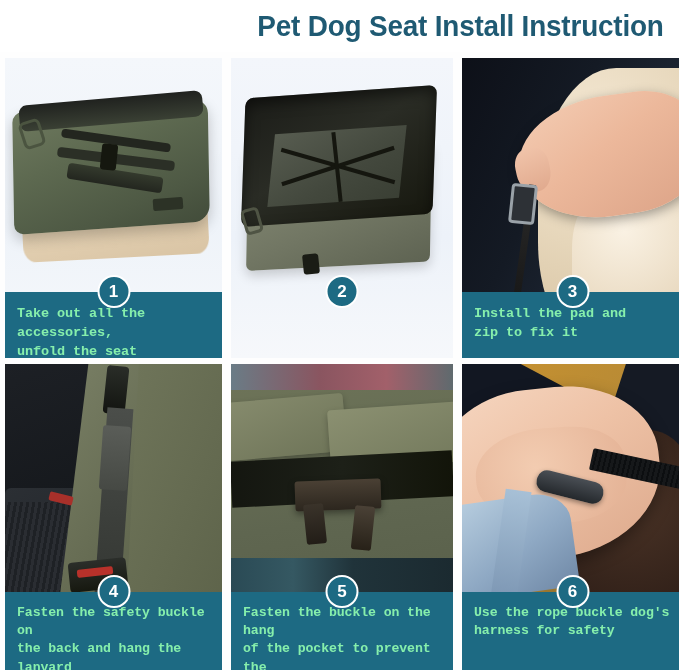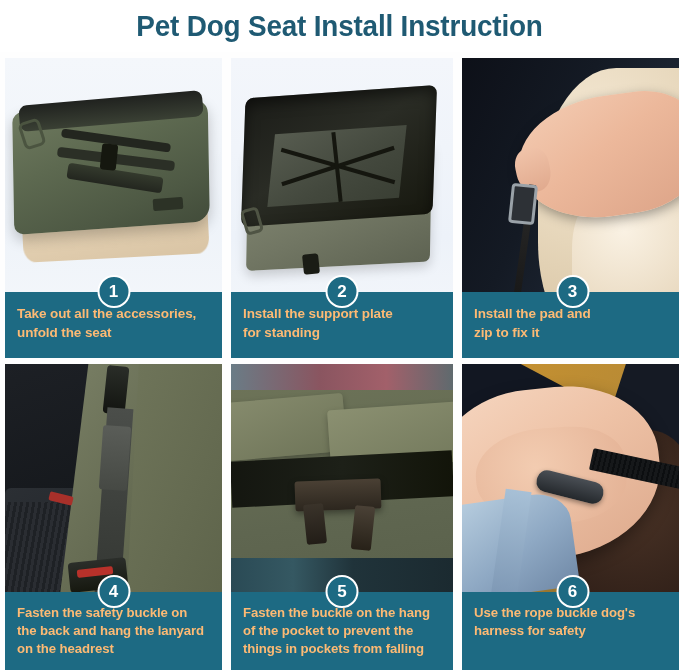--- a/index.html
+++ b/index.html
@@ -7,21 +7,21 @@
     width:679px;height:670px;
     background:#ffffff;
     font-family:"Liberation Sans",sans-serif;
     overflow:hidden;
   }
   .sheet{position:relative;width:679px;height:670px;background:#fefefe;}
 
   
   .title-bar{
     height:52px;
-    display:flex;align-items:center;justify-content:center;
+    display:flex;align-items:center;justify-content:flex-end;
     background:#ffffff;
   }
   .title{
     font-size:30px;
     font-weight:bold;
     letter-spacing:-0.2px;
     color:#1f5a73;
     font-family:"Liberation Sans",sans-serif;
     transform:scaleX(0.93);
     white-space:nowrap;
@@ -60,22 +60,23 @@
     padding:12px 10px 12px 12px;
     z-index:6;
   }
   .row1 .caption{height:66px;}
   .row2 .caption{height:78px;}
   .caption-text{
     font-size:13.5px;
     font-weight:bold;
     line-height:1.42;
     letter-spacing:-0.1px;
-    color:#fdba74;
+    color:#86efac;
     white-space:pre-line;
+    font-family:Liberation Mono, monospace;
   }
   .row2 .caption-text{font-size:13.2px;line-height:1.38;}
 
   .badge{
     position:absolute;
     left:50%;
     transform:translateX(-50%);
     width:33px;height:33px;
     border-radius:50%;
     background:#1d6a83;
@@ -414,24 +415,20 @@
         <div class="p2-outer"></div>
         <div class="p2-rim"></div>
         <div class="p2-floor"></div>
         <div class="p2-x1"></div>
         <div class="p2-x2"></div>
         <div class="p2-mid"></div>
         <div class="p2-clip"></div>
         <div class="p2-handle"></div>
       </div>
       <div class="badge">2</div>
-      <div class="caption">
-        <div class="caption-text">Install the support plate
-for standing</div>
-      </div>
     </div>
 
     <div class="panel row1">
       <div class="photo">
         <div class="p3-dark"></div>
         <div class="p3-fur"></div>
         <div class="p3-fur2"></div>
         <div class="p3-hand"></div>
         <div class="p3-finger"></div>
         <div class="p3-zipline"></div>

